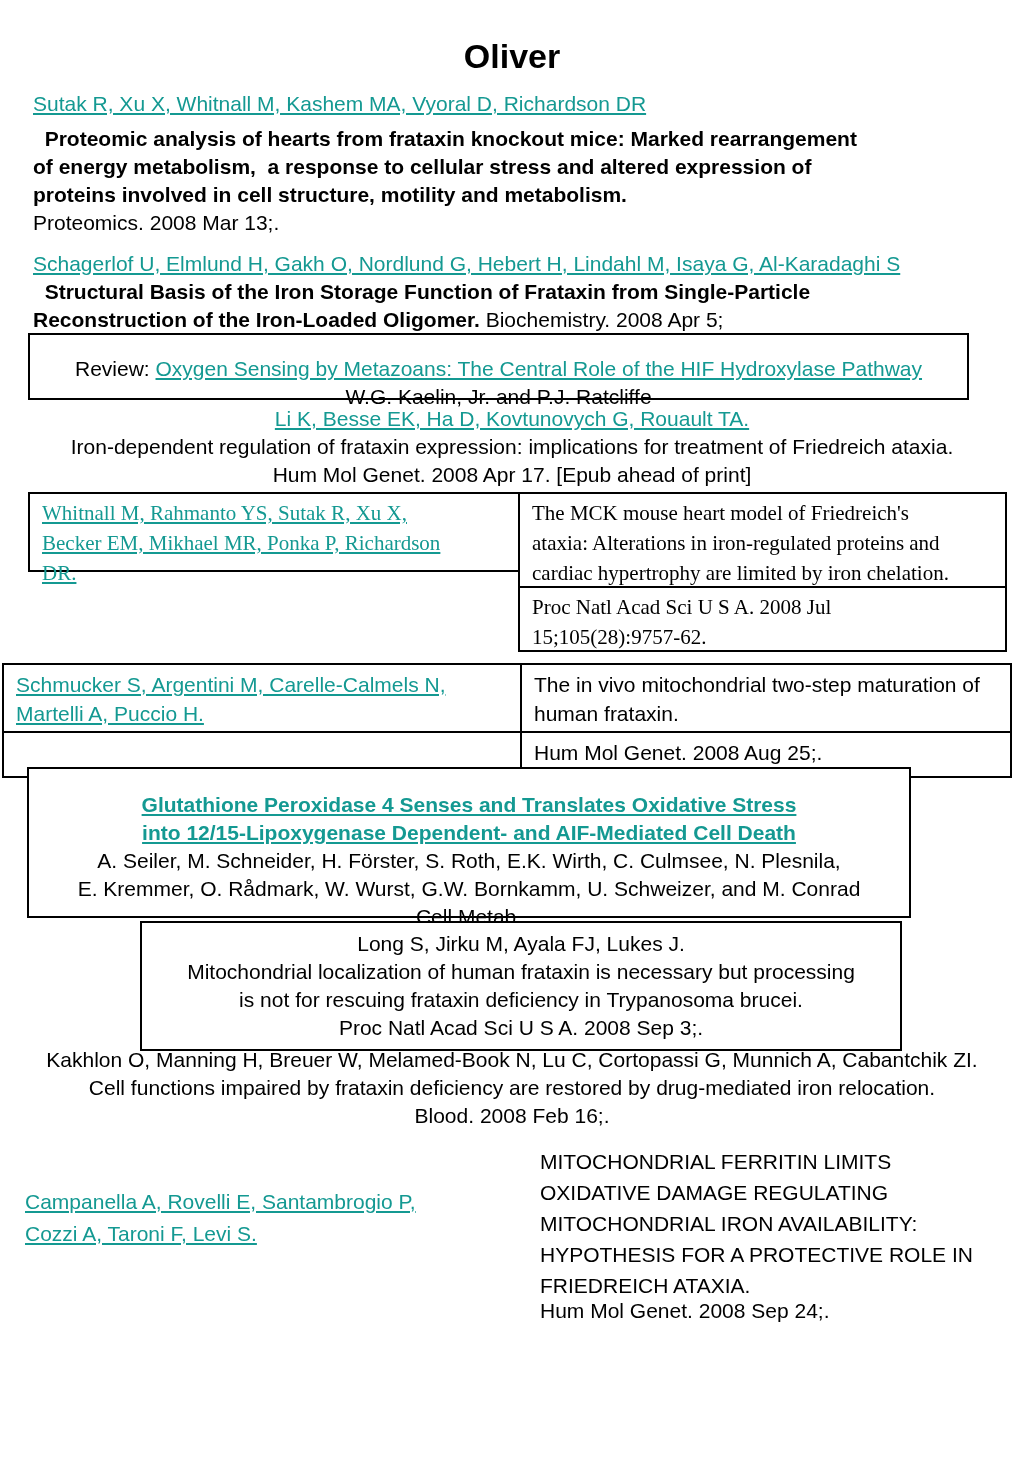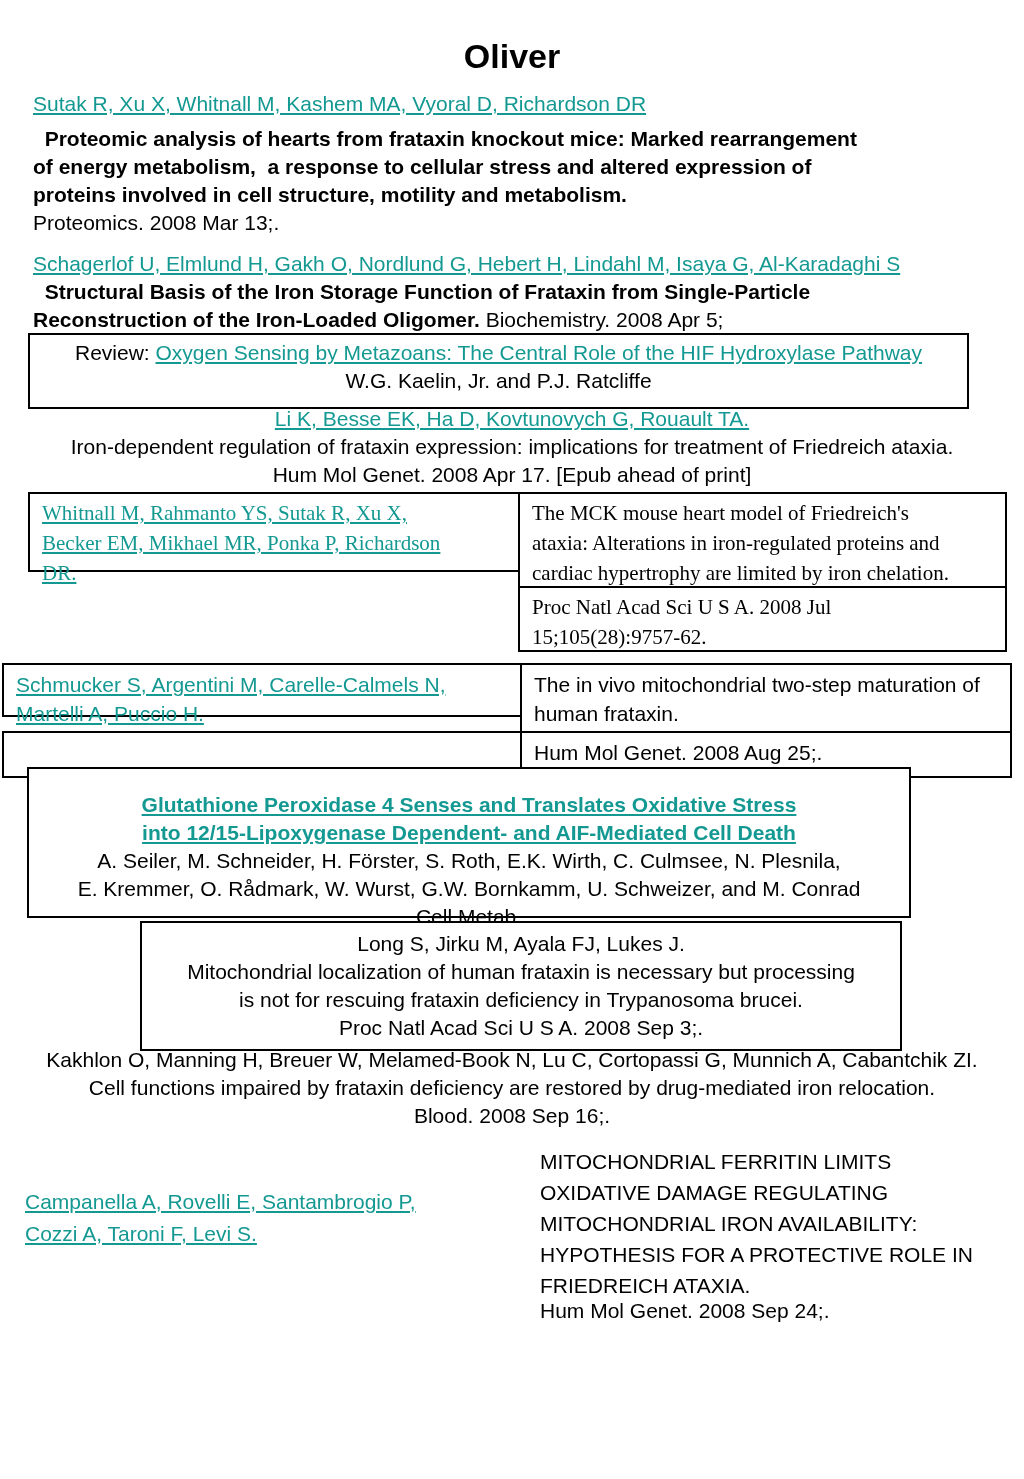--- a/index.html
+++ b/index.html
@@ -47,21 +47,21 @@
 proteins involved in cell structure, motility and metabolism.</div>
     <div>Proteomics. 2008 Mar 13;.</div>
   </div>
 
   <div class="abs" style="left:33px; top:250px; width:985px;">
     <a href="#" class="link block">Schagerlof U, Elmlund H, Gakh O, Nordlund G, Hebert H, Lindahl M, Isaya G, Al-Karadaghi S</a>
     <div class="pre"><span class="b">  Structural Basis of the Iron Storage Function of Frataxin from Single-Particle
 Reconstruction of the Iron-Loaded Oligomer.</span><span> Biochemistry. 2008 Apr 5;</span></div>
   </div>
 
-  <div class="box" style="left:28px; top:333px; width:941px; height:76px; padding-top:4px;">
+  <div class="box" style="left:28px; top:333px; width:941px; height:67px; padding-top:20px;">
     <div class="center"><span>Review: </span><a href="#" class="link">Oxygen Sensing by Metazoans: The Central Role of the HIF Hydroxylase Pathway</a></div>
     <div class="center">W.G. Kaelin, Jr. and P.J. Ratcliffe</div>
   </div>
 
   <div class="abs center" style="left:0; top:405px; width:1024px;">
     <a href="#" class="link block">Li K, Besse EK, Ha D, Kovtunovych G, Rouault TA.</a>
     <div>Iron-dependent regulation of frataxin expression: implications for treatment of Friedreich ataxia.</div>
     <div>Hum Mol Genet. 2008 Apr 17. [Epub ahead of print]</div>
   </div>
 
@@ -69,21 +69,21 @@
     <a href="#" class="link pre">Whitnall M, Rahmanto YS, Sutak R, Xu X,
 Becker EM, Mikhael MR, Ponka P, Richardson
 DR.</a>
   </div>
   <div class="cell serif pre" style="left:518px; top:492px; width:489px; height:96px;">The MCK mouse heart model of Friedreich's
 ataxia: Alterations in iron-regulated proteins and
 cardiac hypertrophy are limited by iron chelation.</div>
   <div class="cell serif pre" style="left:518px; top:586px; width:489px; height:66px;">Proc Natl Acad Sci U S A. 2008 Jul
 15;105(28):9757-62.</div>
 
-  <div class="cell sans-cell z1" style="left:2px; top:663px; width:520px; height:54px;">
+  <div class="cell sans-cell z1" style="left:2px; top:663px; width:520px; height:70px;">
     <a href="#" class="link pre">Schmucker S, Argentini M, Carelle-Calmels N,
 Martelli A, Puccio H.</a>
   </div>
   <div class="cell sans-cell pre z1" style="left:520px; top:663px; width:492px; height:70px;">The in vivo mitochondrial two-step maturation of
 human frataxin.</div>
   <div class="cell sans-cell z1" style="left:2px; top:731px; width:520px; height:47px;"></div>
   <div class="cell sans-cell z1" style="left:520px; top:731px; width:492px; height:47px;">Hum Mol Genet. 2008 Aug 25;.</div>
 
   <div class="box center z2" style="left:27px; top:767px; width:884px; height:151px; padding-top:22px;">
     <a href="#" class="link b pre block">Glutathione Peroxidase 4 Senses and Translates Oxidative Stress
@@ -95,21 +95,21 @@
 
   <div class="box center z3" style="left:140px; top:921px; width:762px; height:130px; padding-top:7px;">
     <div>Long S, Jirku M, Ayala FJ, Lukes J.</div>
     <div class="pre">Mitochondrial localization of human frataxin is necessary but processing
 is not for rescuing frataxin deficiency in Trypanosoma brucei.</div>
     <div>Proc Natl Acad Sci U S A. 2008 Sep 3;.</div>
   </div>
 
   <div class="abs center pre" style="left:0; top:1046px; width:1024px;">Kakhlon O, Manning H, Breuer W, Melamed-Book N, Lu C, Cortopassi G, Munnich A, Cabantchik ZI.
 Cell functions impaired by frataxin deficiency are restored by drug-mediated iron relocation.
-Blood. 2008 Sep 16;.</div>
+Blood. 2008 Feb 16;.</div>
 
   <div class="abs" style="left:25px; top:1186px; width:480px; line-height:32px;">
     <a href="#" class="link pre">Campanella A, Rovelli E, Santambrogio P,
 Cozzi A, Taroni F, Levi S.</a>
   </div>
   <div class="abs pre caps-block" style="left:540px; top:1146px; width:480px;">MITOCHONDRIAL FERRITIN LIMITS
 OXIDATIVE DAMAGE REGULATING
 MITOCHONDRIAL IRON AVAILABILITY:
 HYPOTHESIS FOR A PROTECTIVE ROLE IN
 FRIEDREICH ATAXIA.</div>

